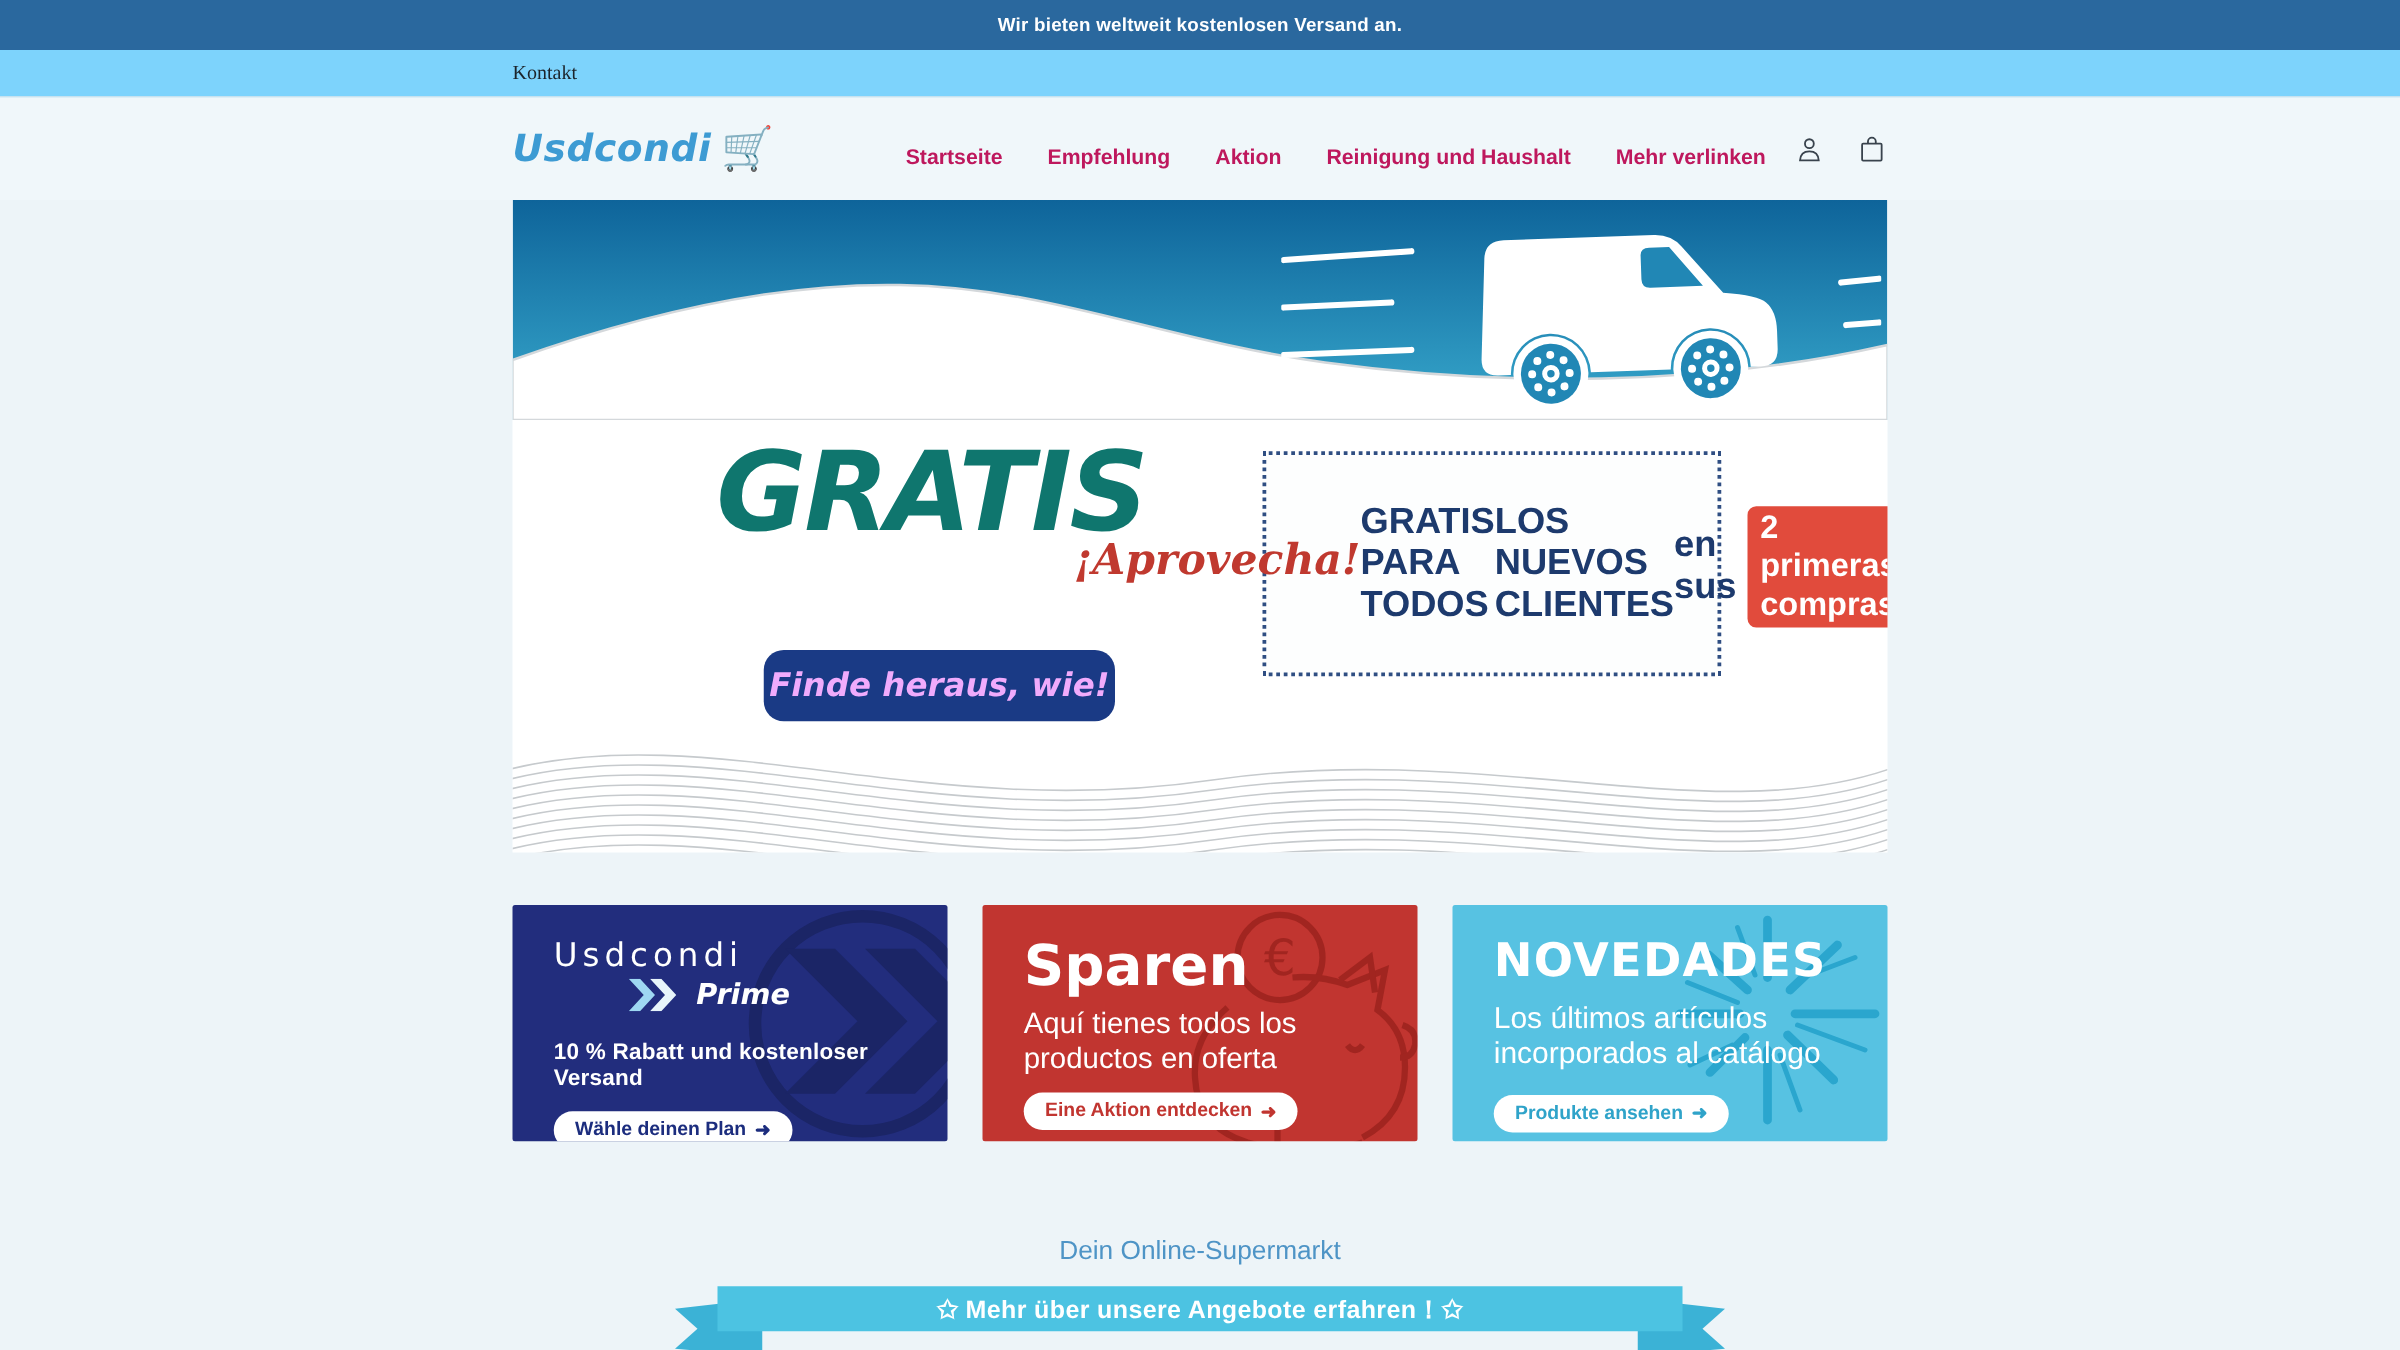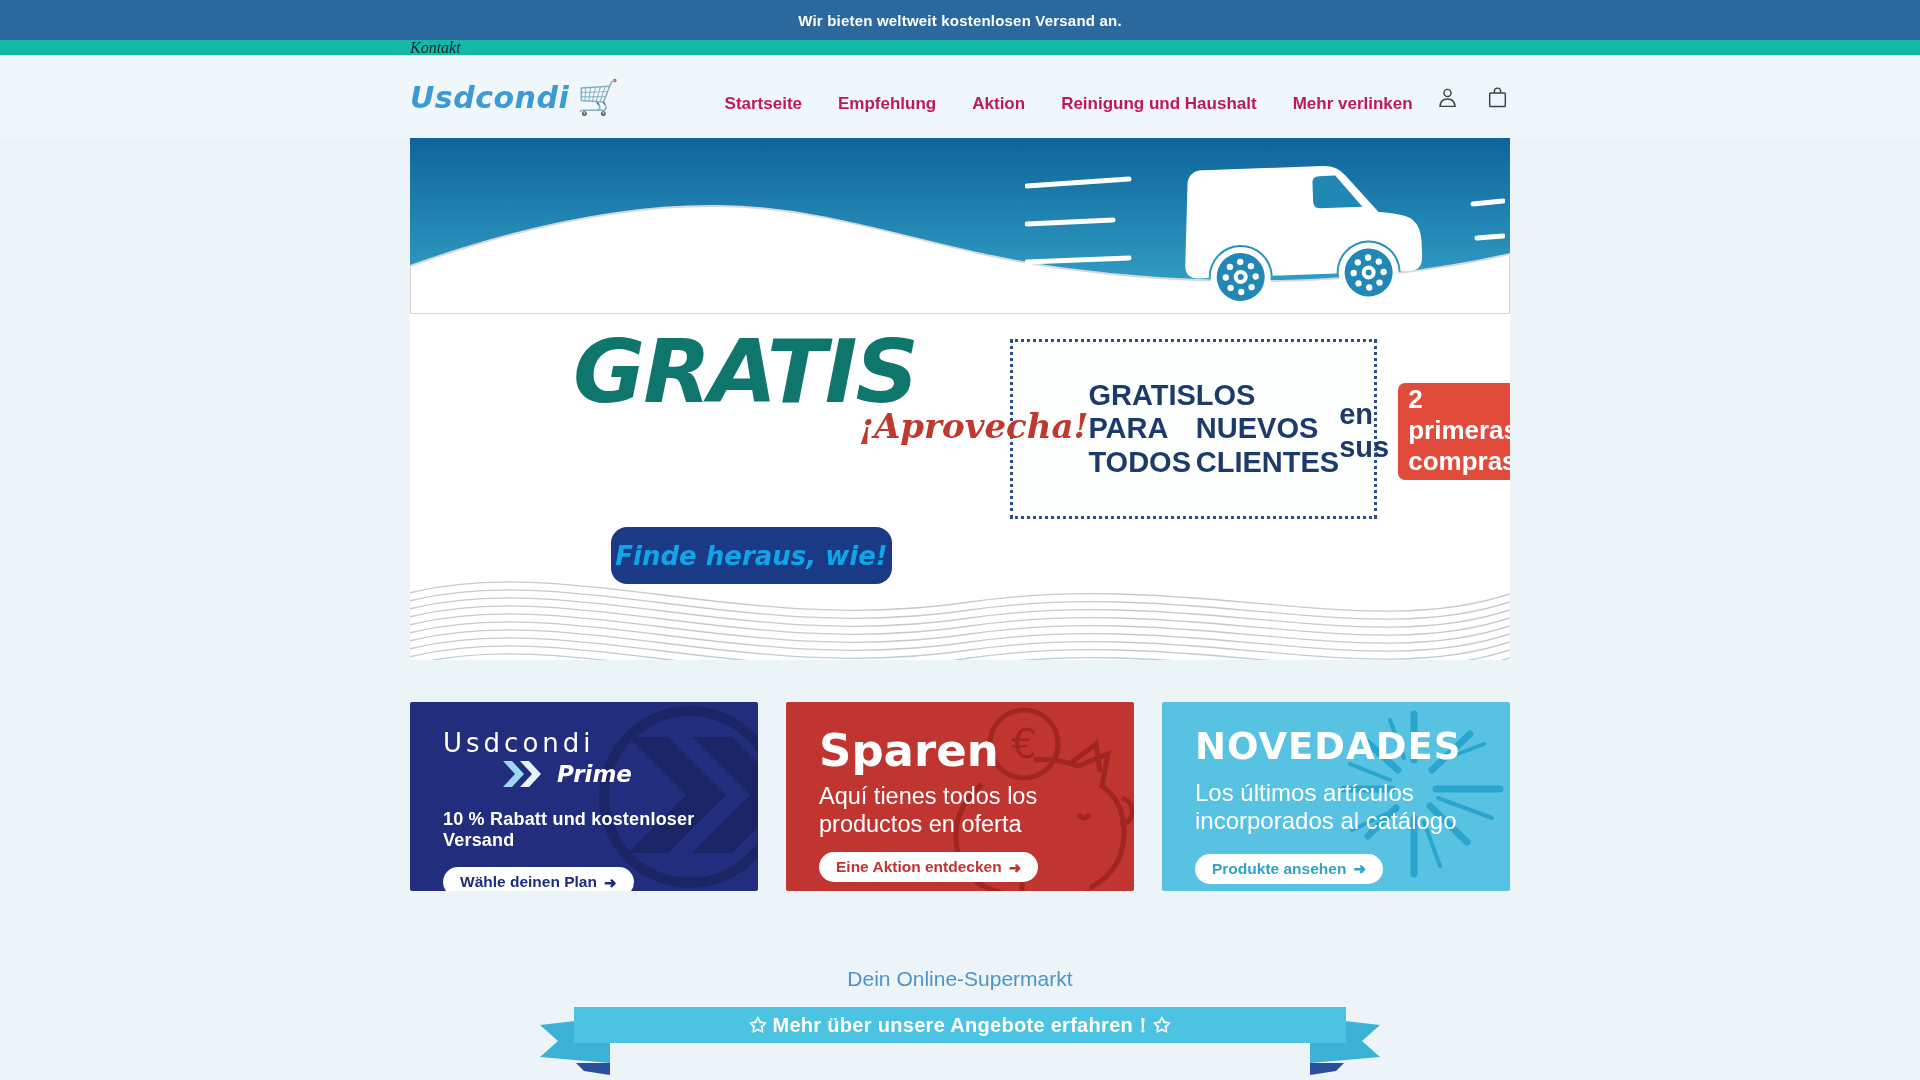--- a/index.html
+++ b/index.html
@@ -11,21 +11,21 @@
   .content { width:1100px; margin:0 auto; }
 
   
   .announce {
     height:40px; background:#2a689e; color:#fff;
     display:flex; align-items:center; justify-content:center;
     font-size:15px; font-weight:700; letter-spacing:.2px;
   }
 
   
-  .kontaktbar { height:16px; background:#14b8a6; border-bottom:1px solid #dfe7ec;font-style:italic; }
+  .kontaktbar { height:38px; background:#7dd3fc; border-bottom:1px solid #dfe7ec; }
   .kontaktbar .content { height:100%; display:flex; align-items:center; }
   .kontakt-link {
     font-family:"Liberation Serif", serif; font-size:16px; color:#1c242b;
     text-decoration:none; cursor:pointer;
   }
 
   
   .header { height:82px; background:#f0f7fa; }
   .header .content { height:100%; display:flex; align-items:center; }
   .logo { display:flex; align-items:center; gap:8px; cursor:pointer; }
@@ -58,22 +58,22 @@
     font-size:64px; color:#cf322c;
   }
   .hero-big {
     position:absolute; left:0; top:182px; width:670px; text-align:center;
     font-family:"DejaVu Sans", sans-serif; font-style:italic; font-weight:800;
     font-size:88px; letter-spacing:-2px; color:#0f766e;
   }
   .hero-cta {
     position:absolute; left:201px; top:360px; width:281px; height:57px;
     background:#1a3a85; border:none; border-radius:16px; cursor:pointer;
-    color:#0ea5e9; font-family:"DejaVu Sans", sans-serif; font-style:italic;
-    font-weight:800; font-size:26px; display:flex; align-items:center; justify-content:center;margin-top:29px;
+    color:#f0abfc; font-family:"DejaVu Sans", sans-serif; font-style:italic;
+    font-weight:800; font-size:26px; display:flex; align-items:center; justify-content:center;
   }
   .promo-box {
     position:absolute; left:600px; top:201px; width:367px; height:180px;
     background:#fdfefe; border:3px dotted #2f4e82;
     display:flex; flex-direction:row; align-items:center; justify-content:center;
   }
   .promo-head {
     font-family:"DejaVu Serif", serif; font-style:italic; font-weight:700;
     font-size:34px; color:#c0392f; margin-bottom:6px;
   }

